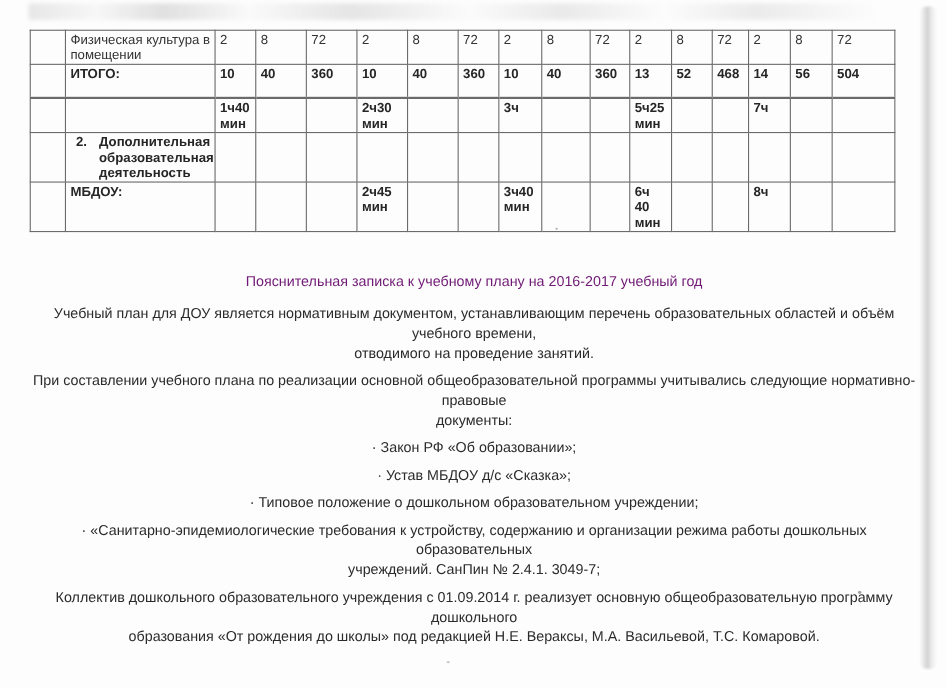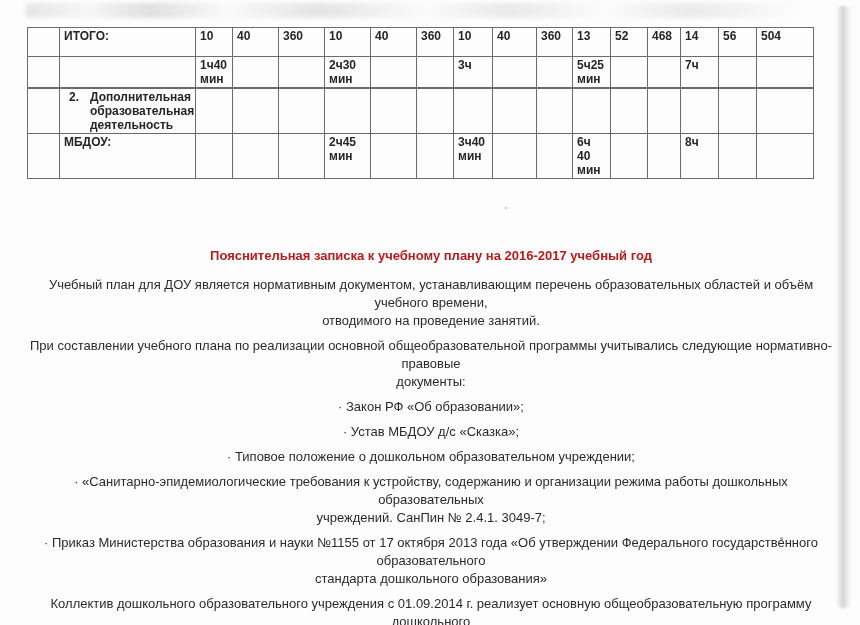--- a/index.html
+++ b/index.html
@@ -67,22 +67,22 @@
   .plan-table tr:nth-child(6) { height: 15px; }
   .plan-table tr:nth-child(7) { height: 27px; }
   .plan-table tr:nth-child(7) td { border-bottom-width: 2px; }
 
   
   .doc-text {
     position: absolute; left: 22px; top: 247px; width: 818px;
     font-size: 13px; line-height: 18px; color: #2b2b2b;
   }
   .doc-title {
-    font-size: 13px; font-weight: bold; text-align: center;
-    margin: 0 0 11px 0; color: #b91c1c;
+    font-size: 13px; font-weight: normal; text-align: center;
+    margin: 0 0 11px 0; color: #701a75;
   }
   .doc-text p { margin: 0 0 7px 0; white-space: pre-line; text-align: center; }
 </style>
 </head>
 <body>
 
 <div class="page">
 
   <div class="top-smudge"></div>
   <div class="right-band"></div>
@@ -104,20 +104,39 @@
         <col style="width:44px">
         <col style="width:36px">
       <col style="width:38px">
         <col style="width:37px">
         <col style="width:33px">
       <col style="width:38px">
         <col style="width:38px">
         <col style="width:57px">
     </colgroup>
     <tbody id="table-body">
+        <tr>
+          <td class="rowno"></td>
+          <td class="label">Физическая культура в помещении</td>
+          <td class="val">2</td>
+          <td class="val">8</td>
+          <td class="val">72</td>
+          <td class="val">2</td>
+          <td class="val">8</td>
+          <td class="val">72</td>
+          <td class="val">2</td>
+          <td class="val">8</td>
+          <td class="val">72</td>
+          <td class="val">2</td>
+          <td class="val">8</td>
+          <td class="val">72</td>
+          <td class="val">2</td>
+          <td class="val">8</td>
+          <td class="val">72</td>
+        </tr>
         <tr class="bold">
           <td class="rowno"></td>
           <td class="label">ИТОГО:</td>
           <td class="val">10</td>
           <td class="val">40</td>
           <td class="val">360</td>
           <td class="val">10</td>
           <td class="val">40</td>
           <td class="val">360</td>
           <td class="val">10</td>
@@ -201,20 +220,18 @@
     <div id="paragraphs">
         <p>Учебный план для ДОУ является нормативным документом, устанавливающим перечень образовательных областей и объём учебного времени,
 отводимого на проведение занятий.</p>
         <p>При составлении учебного плана по реализации основной общеобразовательной программы учитывались следующие нормативно-правовые
 документы:</p>
         <p>· Закон РФ «Об образовании»;</p>
         <p>· Устав МБДОУ д/с «Сказка»;</p>
         <p>· Типовое положение о дошкольном образовательном учреждении;</p>
         <p>· «Санитарно-эпидемиологические требования к устройству, содержанию и организации режима работы дошкольных образовательных
 учреждений. СанПин № 2.4.1. 3049-7;</p>
-        <p>· Приказ Министерства образования и науки №1155 от 17 октября 2013 года «Об утверждении Федерального государственного образовательного
-стандарта дошкольного образования»</p>
         <p>Коллектив дошкольного образовательного учреждения с 01.09.2014 г. реализует основную общеобразовательную программу дошкольного
 образования «От рождения до школы» под редакцией Н.Е. Вераксы, М.А. Васильевой, Т.С. Комаровой.</p>
       </div>
   </div>
 
 </div>
 
 </body></html>

